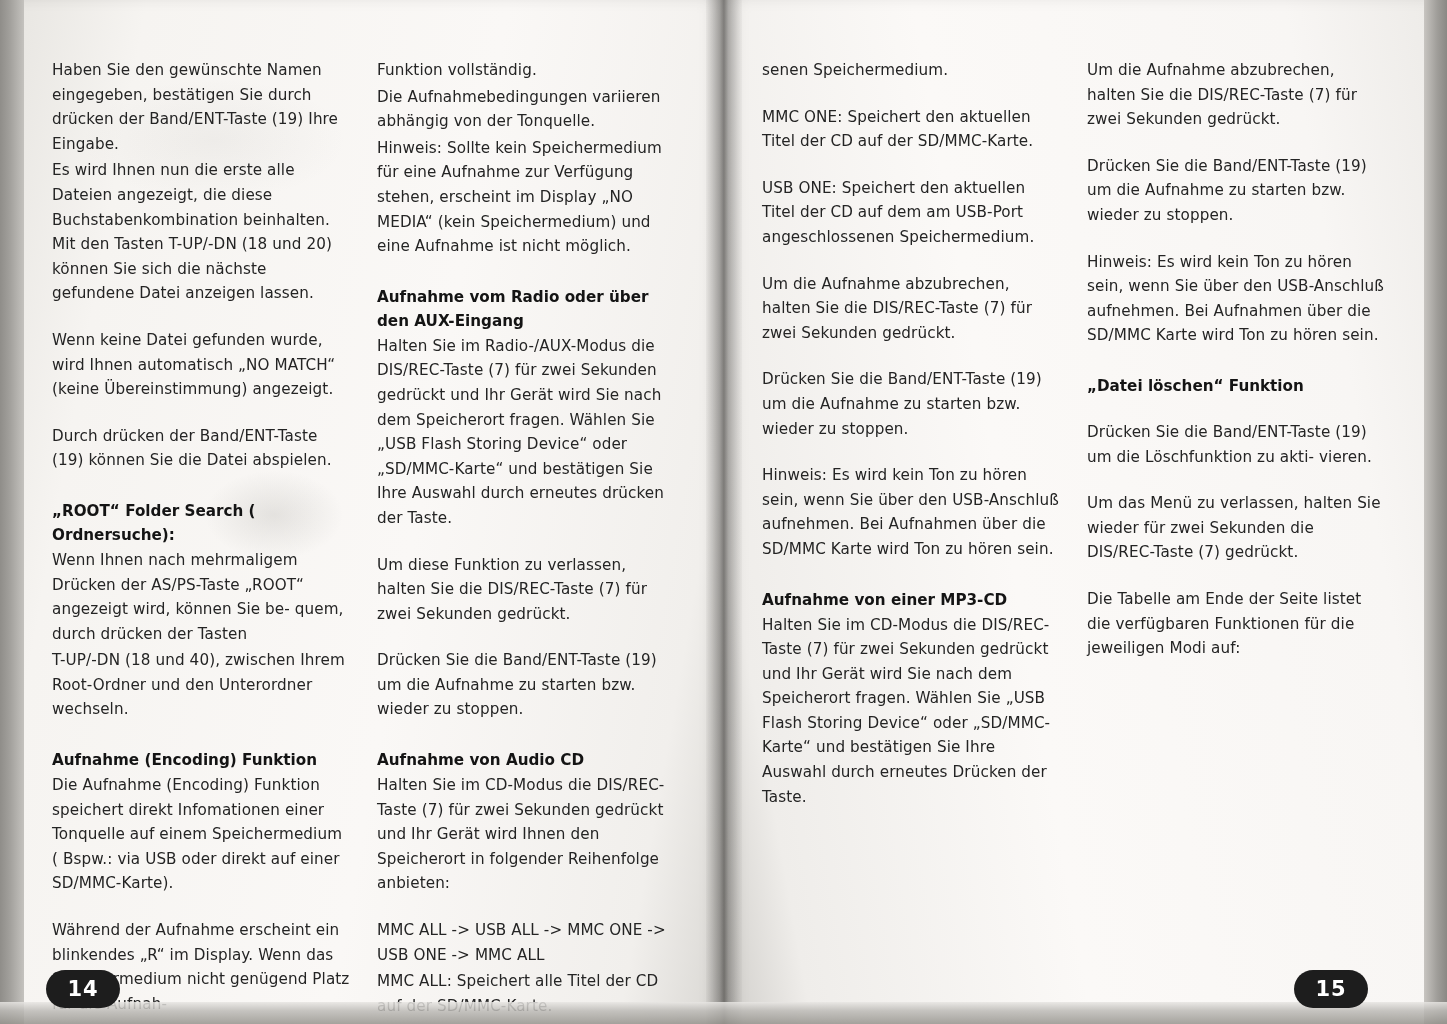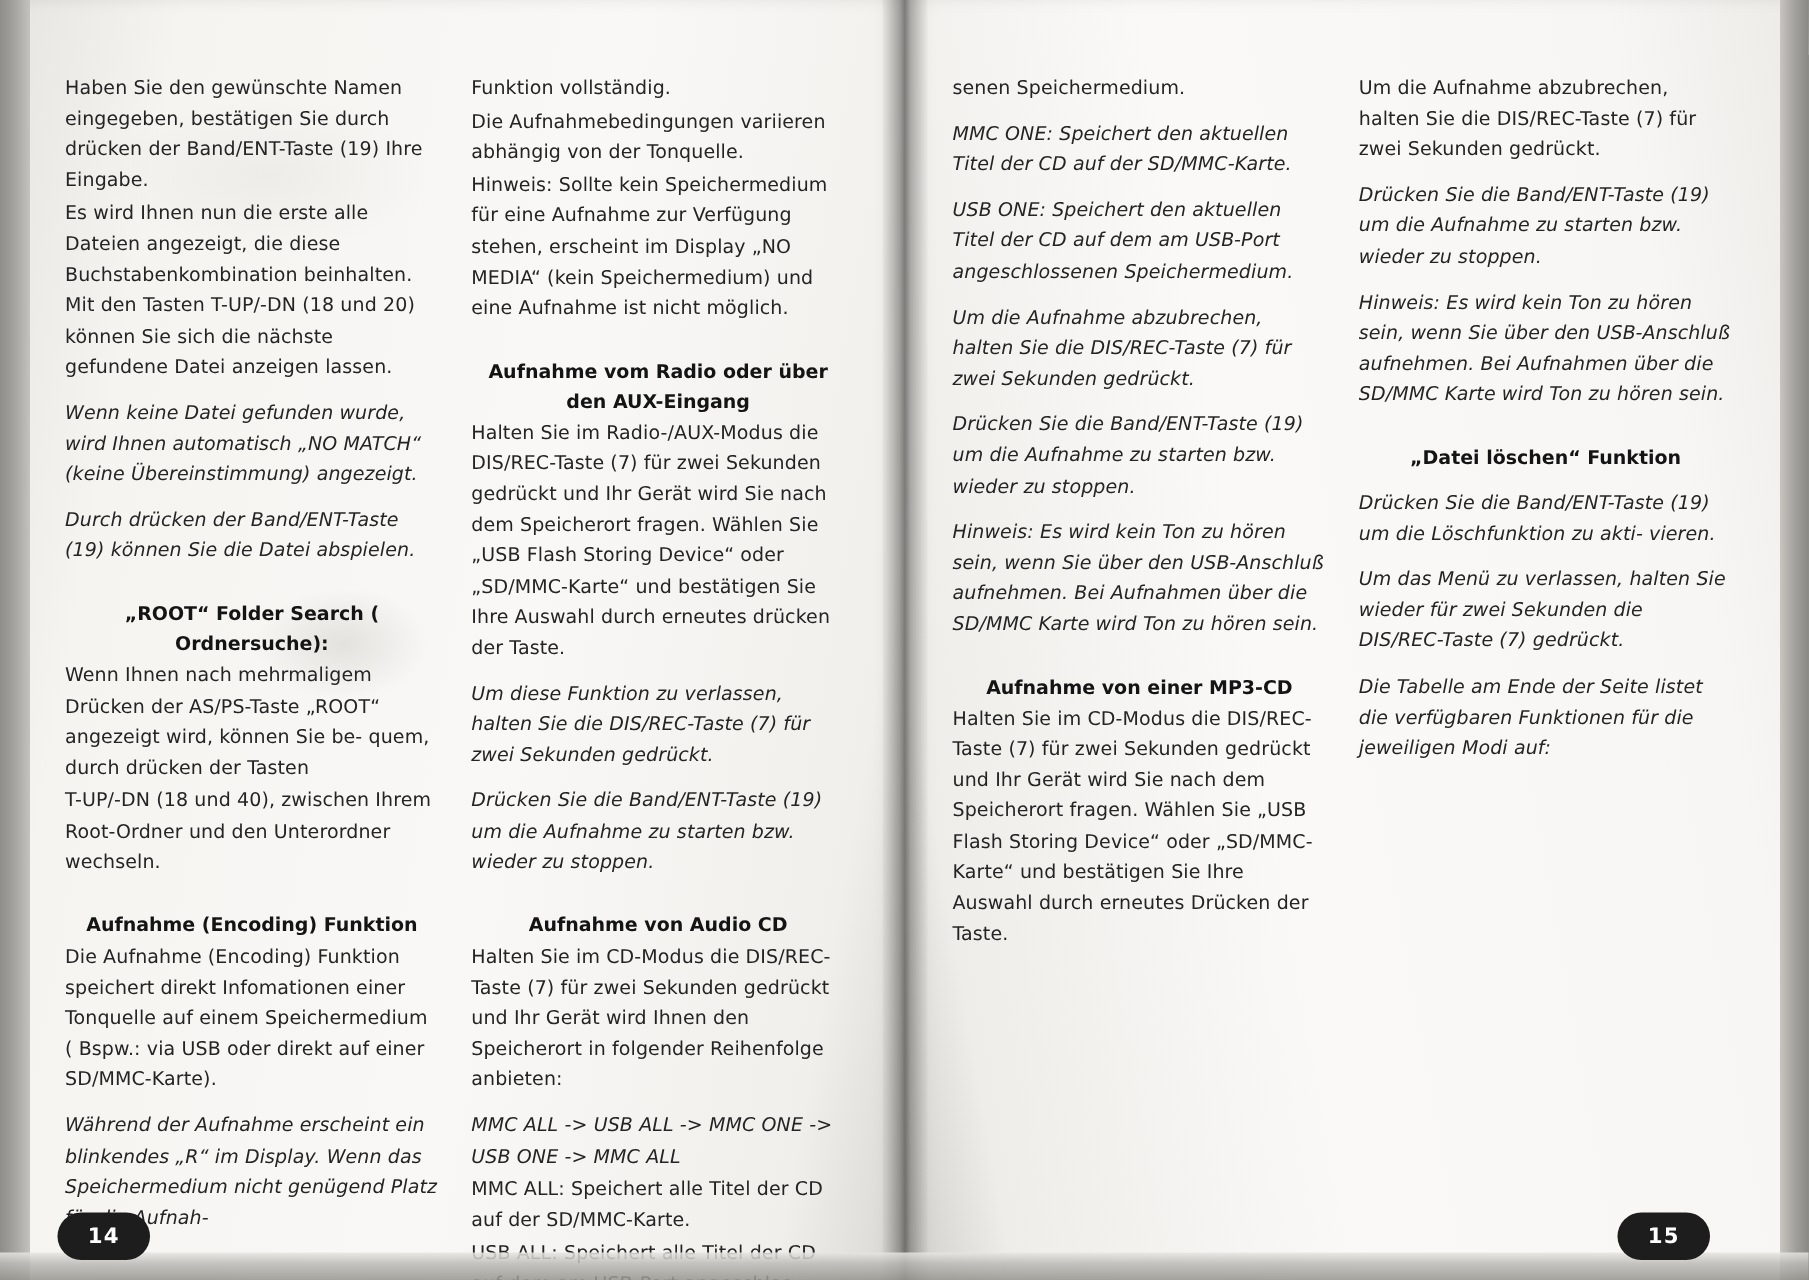--- a/index.html
+++ b/index.html
@@ -88,47 +88,45 @@
   .col p {
     margin: 0 0 2px 0;
     font-family: "DejaVu Sans", sans-serif;
     font-size: 15.2px;
     line-height: 24.6px;
     color: #242424;
     letter-spacing: 0.1px;
     text-rendering: optimizeLegibility;
   }
   .col p.gap {
-    margin-top: 12px;
-    font-style: italic;
+    margin-top: 22px;
   }
   .col p.tight {
     margin-top: 0;
   }
   .col h3 {
     margin: 26px 0 1px 0;
     font-family: "DejaVu Sans", sans-serif;
     font-size: 15.2px;
     line-height: 24px;
     font-weight: bold;
     color: #141414;
-    text-align: center;
   }
 
   
   .pagenum {
     position: absolute;
     bottom: 16px;
     width: 74px;
     height: 38px;
     border-radius: 19px;
     background: #1d1d1d;
     color: #ffffff;
     font-family: "DejaVu Sans", sans-serif;
-    font-size: 17px;
+    font-size: 21px;
     font-weight: bold;
     display: flex;
     align-items: center;
     justify-content: center;
     letter-spacing: 1px;
   }
   .pagenum-left { left: 46px; }
   .pagenum-right { left: 1294px; }
 
   

